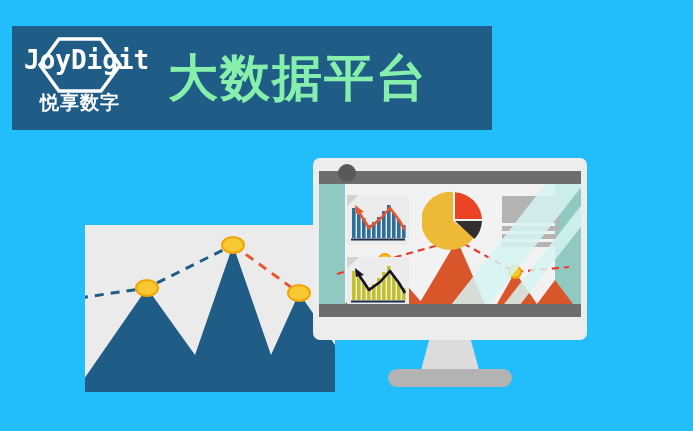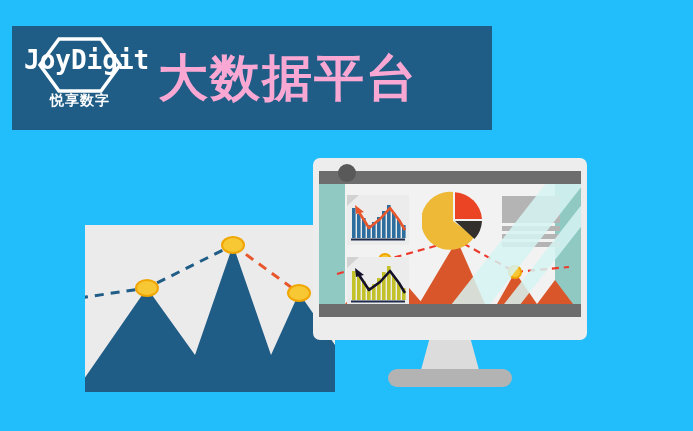--- a/index.html
+++ b/index.html
@@ -56,32 +56,32 @@
     letter-spacing: 0px;
     font-family: "DejaVu Sans Mono", monospace;
     line-height: 1;
   }
   #brand-subtext {
     position: absolute;
     left: 0;
     top: 58px;
     width: 112px;
     text-align: center;
-    font-size: 14px;
+    font-size: 19px;
     font-weight: bold;
     color: #ffffff;
     letter-spacing: 1px;
     line-height: 1;
   }
   #header-title {
-    color: #f9a8d4;
+    color: #86efac;
     font-size: 50px;
     font-weight: bold;
     letter-spacing: 2px;
-    margin-left: 22px;
+    margin-left: 32px;
     line-height: 1;
     white-space: nowrap;
   }
 
   
   #left-panel {
     position: absolute;
     left: 85px;
     top: 225px;
     width: 250px;

